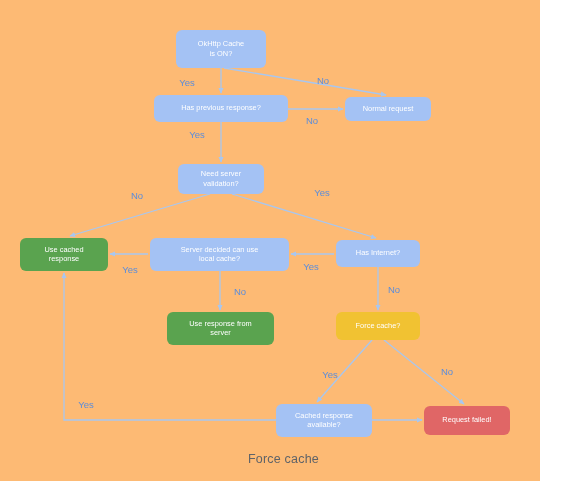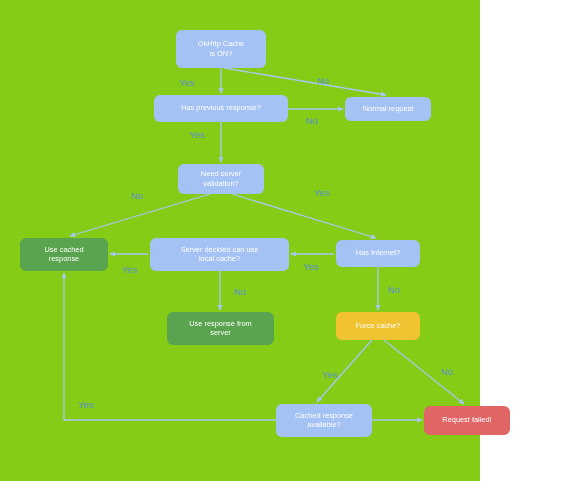--- a/index.html
+++ b/index.html
@@ -8,23 +8,23 @@
     background: #ffffff;
   }
   body {
     width: 567px;
     height: 481px;
     font-family: "Liberation Sans", sans-serif;
     overflow: hidden;
   }
   #figure {
     position: relative;
-    width: 480px;
+    width: 540px;
     height: 481px;
-    background: #84cc16;
+    background: #fdba74;
   }
   #flow-svg {
     position: absolute;
     left: 0;
     top: 0;
     width: 567px;
     height: 448px;
     display: block;
   }
   .node-rect {
@@ -151,13 +151,14 @@
         <text x="311" y="267" class="edge-label" fill="#5b8ddb">Yes</text>
         <text x="130" y="270" class="edge-label" fill="#5b8ddb">Yes</text>
         <text x="240" y="292" class="edge-label" fill="#5b8ddb">No</text>
         <text x="394" y="290" class="edge-label" fill="#5b8ddb">No</text>
         <text x="330" y="375" class="edge-label" fill="#5b8ddb">Yes</text>
         <text x="447" y="372" class="edge-label" fill="#5b8ddb">No</text>
         <text x="86" y="405" class="edge-label" fill="#5b8ddb">Yes</text>
       </g>
   </svg>
 
+  <div class="caption">Force cache</div>
 </div>
 
 </body></html>

